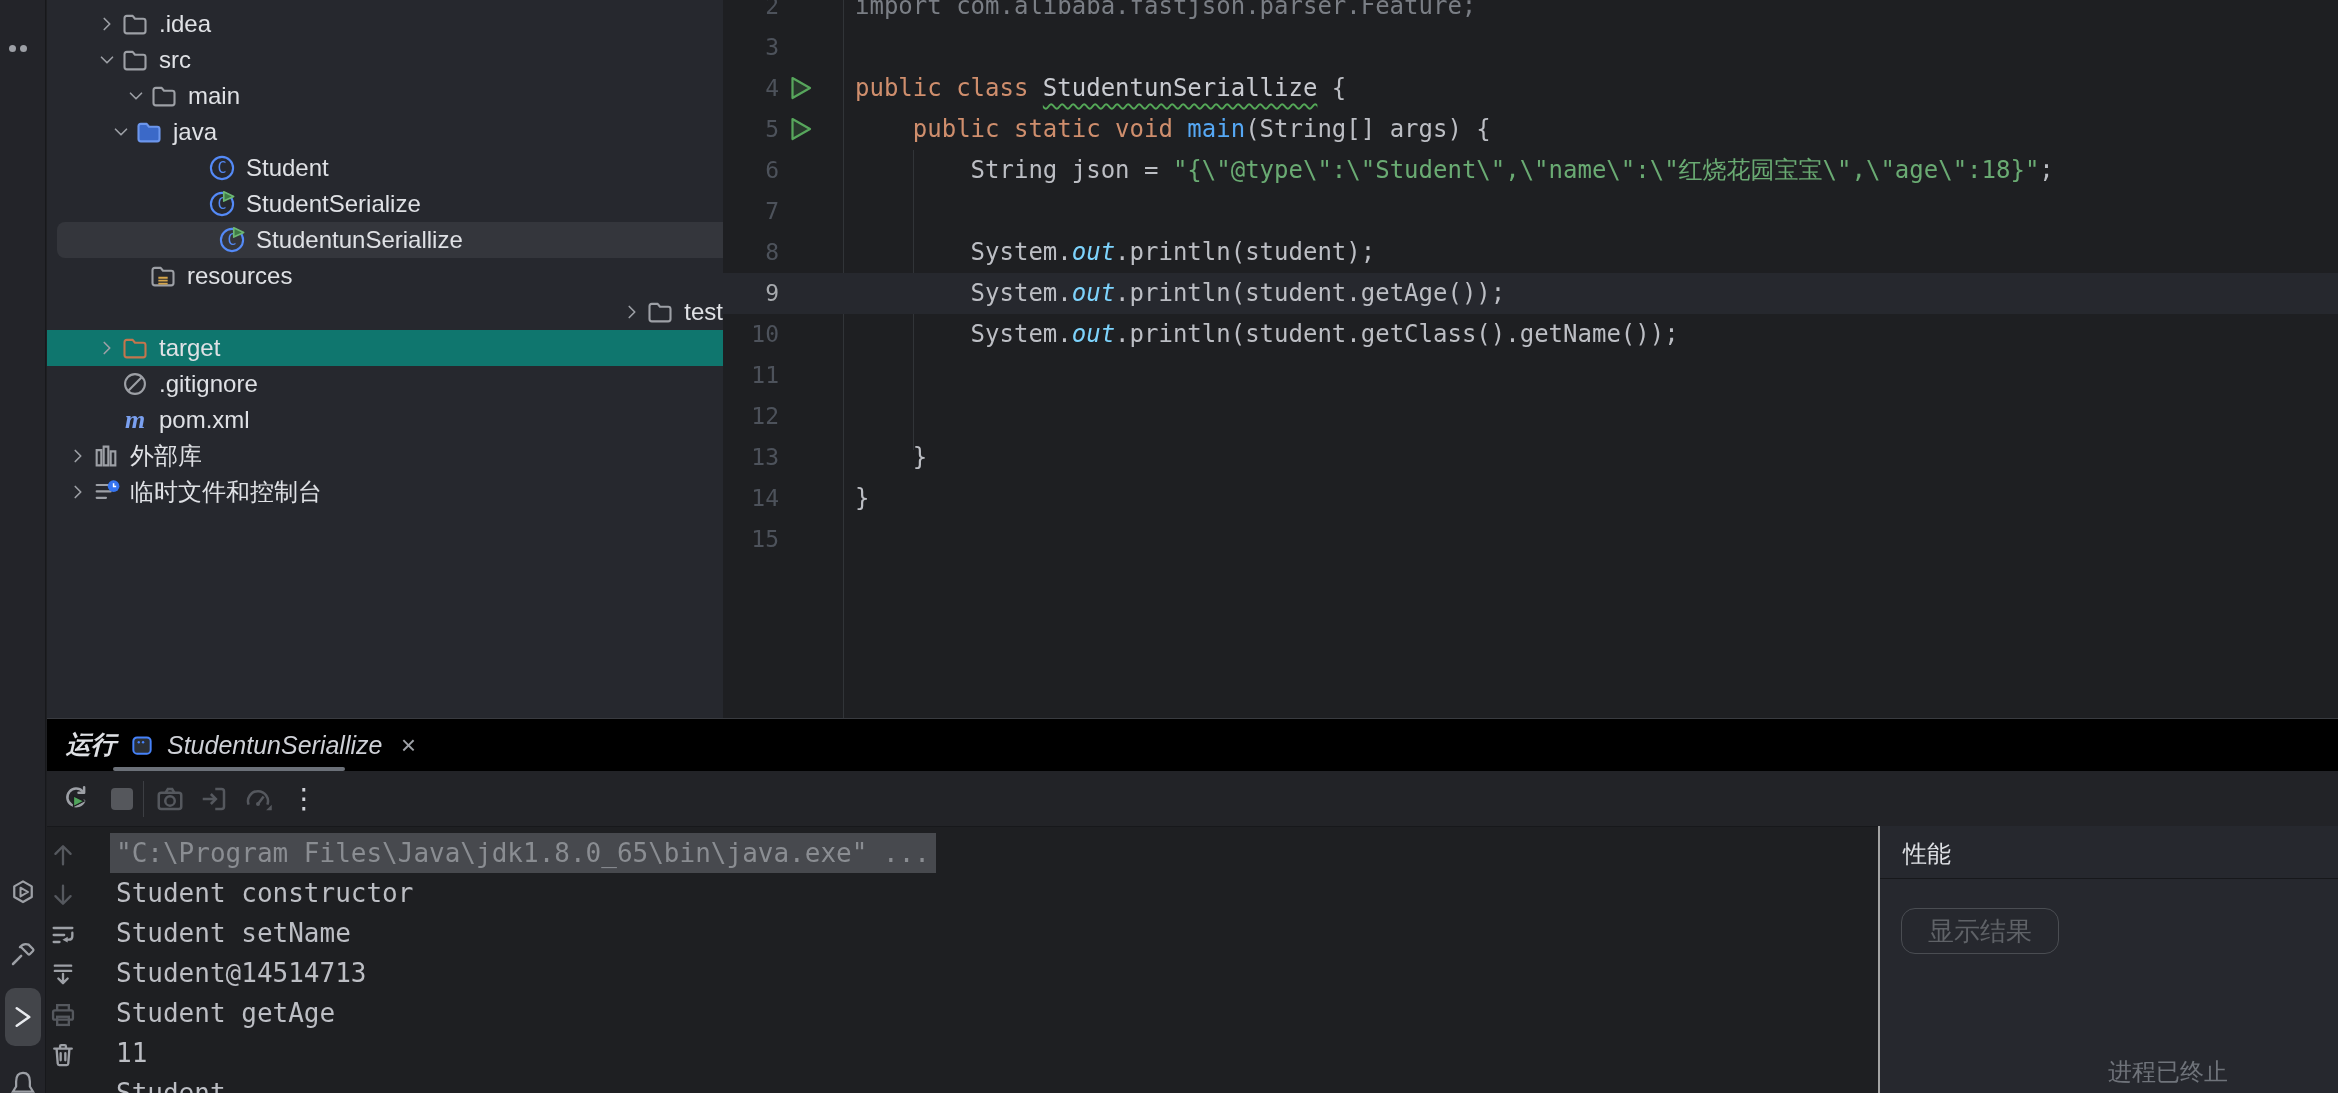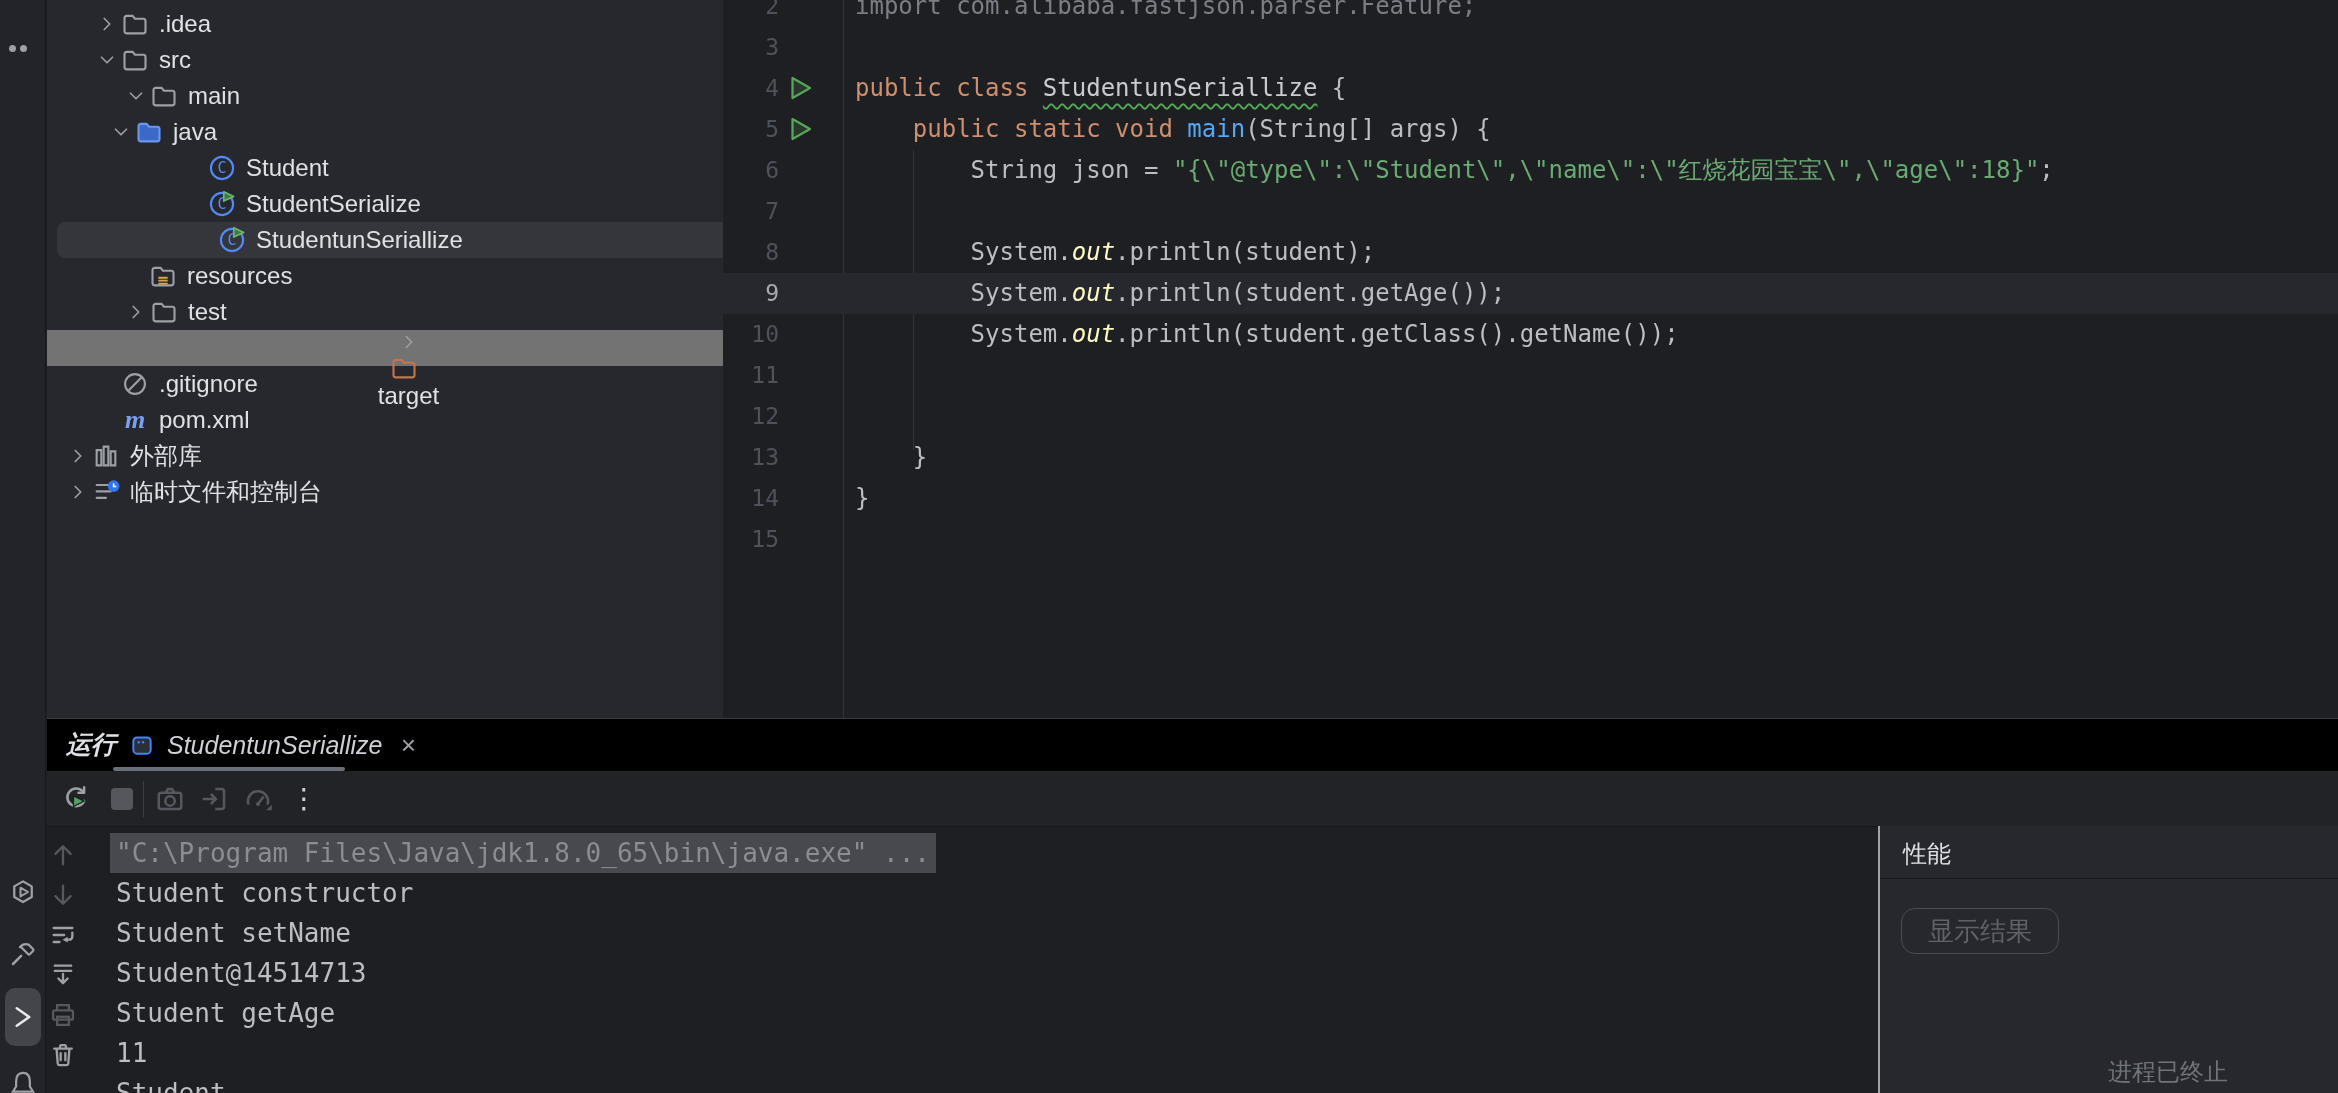--- a/index.html
+++ b/index.html
@@ -20,21 +20,21 @@
               background:#43454a; border-radius:10px; display:flex; align-items:center; justify-content:center; }
   .term-btn svg { width:30px; height:30px; }
 
   
   .tree { position:absolute; left:47px; top:0; width:676px; height:718px;
           background:#26282e; overflow:hidden; }
   .trow { position:relative; height:36px; display:flex; align-items:center;
           font-size:24px; color:#dfe1e5; white-space:nowrap; }
   .trow.sel { background:#34363c; border-radius:8px 0 0 8px; margin-left:10px; }
   .trow.sel { padding-left:0; }
-  .trow.brown { background:#737373;flex-direction:column; }
+  .trow.brown { background:#0f766e; }
   .chev { width:26px; height:24px; display:inline-flex; align-items:center; justify-content:center; flex:none; }
   .chev svg { width:22px; height:22px; }
   .ticon { width:30px; height:28px; display:inline-flex; align-items:center; justify-content:center;
            margin-right:9px; flex:none; position:relative; }
   .ticon svg { width:28px; height:28px; }
   .maven-m { font-style:italic; font-weight:bold; font-size:26px; color:#7aa0f0;
              font-family:"Liberation Serif","DejaVu Serif",serif; line-height:1; }
 
   
   .editor { position:absolute; left:723px; top:0; width:1615px; height:718px;
@@ -49,21 +49,21 @@
           color:#4d525b; font-size:23px; line-height:41px; }
   .eline.cur .lnum { color:#a7aaae; }
   .lrun { position:absolute; left:62px; top:5px; width:30px; height:30px; }
   .lrun svg { width:30px; height:30px; }
   .lcode { position:absolute; left:132px; top:0; line-height:41px; white-space:pre; color:#bcbec4; }
   .s-d    { color:#bcbec4; }
   .s-kw   { color:#cf8e6d; }
   .s-str  { color:#6aab73; }
   .s-gray { color:#7a7e85; }
   .s-method { color:#56a8f5; }
-  .s-field  { color:#fef9c3; font-style:italic; }
+  .s-field  { color:#7dd3fc; font-style:italic; }
   .s-typo { color:#c9cbd1; text-decoration:underline wavy #54a857; text-decoration-thickness:2px; text-underline-offset:7px; }
   .s-warn { font-style:italic; text-decoration:underline wavy #a89022; text-decoration-thickness:2px; text-underline-offset:7px; }
 
   
   .runpanel { position:absolute; left:47px; top:718px; width:2291px; height:375px;
               background:#1e1f22; border-top:1px solid #393b40; }
   .tabrow { position:absolute; left:0; top:0; width:100%; height:52px; background:#000000;font-style:italic; }
   .run-title { position:absolute; left:19px; top:0; height:52px; line-height:50px;
                font-size:25px; font-weight:bold; color:#dfe1e5; }
   .rtab { position:absolute; left:82px; top:0; height:52px; display:flex; align-items:center; gap:12px; }
@@ -218,21 +218,21 @@
       <div class="trow" style="padding-left: 75px;">
         <span class="chev"></span>
         <span class="ticon">
           <svg viewBox="0 0 24 24">
             <path d="M3 7 q0-2 2-2 h5 l2 2.5 h7 q2 0 2 2 V18 q0 2-2 2 H5 q-2 0-2-2 Z" fill="none" stroke="#9da0a6" stroke-width="1.8" stroke-linejoin="round"></path>
             <path d="M8 13.5 h8 M8 16 h8 M8 18.5 h8" stroke="#d5a54a" stroke-width="1.6"></path>
           </svg>
         </span>
         <span class="tlabel">resources</span>
       </div>
-      <div class="trow" style="padding-left: 76px;">
+      <div class="trow" style="padding-left: 34px; justify-content: flex-end;">
         <span class="chev">
           <svg viewBox="0 0 24 24">
             <polyline points="9,6 15,12 9,18" fill="none" stroke="#9da0a6" stroke-width="1.8" stroke-linecap="round" stroke-linejoin="round"></polyline>
           </svg>
         </span>
         <span class="ticon">
           <svg viewBox="0 0 24 24">
             <path d="M3 7 q0-2 2-2 h5 l2 2.5 h7 q2 0 2 2 V18 q0 2-2 2 H5 q-2 0-2-2 Z" fill="none" stroke="#9da0a6" stroke-width="1.8" stroke-linejoin="round"></path>
           </svg>
         </span>

